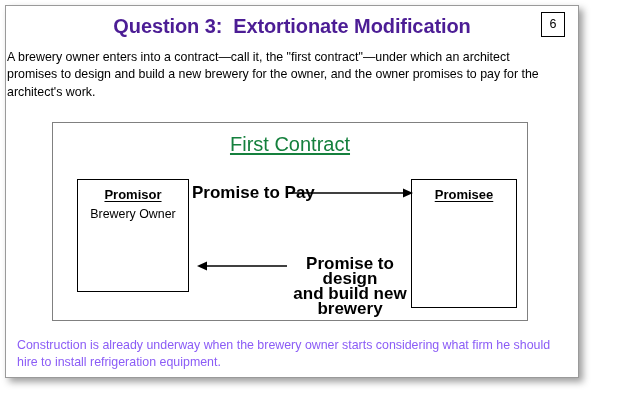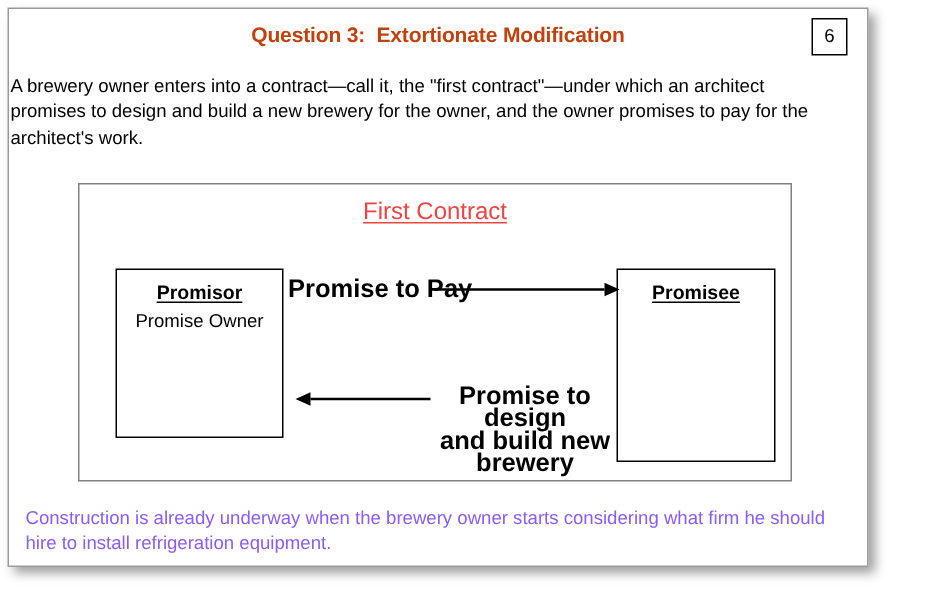--- a/index.html
+++ b/index.html
@@ -33,23 +33,23 @@
     top: 0;
     width: 100%;
     height: 38px;
   }
   #page-title {
     position: absolute;
     left: 0;
     top: 9px;
     width: 100%;
     text-align: center;
-    font-size: 14px;
+    font-size: 20px;
     font-weight: bold;
-    color: #c2410c;
+    color: #4c1d95;
     letter-spacing: -0.1px;
     white-space: pre;
   }
   #page-number-badge {
     position: absolute;
     right: 13px;
     top: 6px;
     width: 24px;
     height: 25px;
     border: 1.6px solid #000000;
@@ -83,22 +83,22 @@
     border: 1px solid #808080;
     background: #ffffff;
     box-sizing: border-box;
   }
   #diagram-title {
     position: absolute;
     left: 0;
     top: 10px;
     width: 100%;
     text-align: center;
-    font-size: 16px;
-    color: #ef4444;
+    font-size: 20px;
+    color: #15803d;
     text-decoration: underline;
     text-underline-offset: 2px;
   }
 
   .party-box {
     position: absolute;
     border: 1.6px solid #000000;
     background: #ffffff;
     box-sizing: border-box;
   }
@@ -190,21 +190,21 @@
   </div>
 
   <div id="intro-paragraph">A brewery owner enters into a contract—call it, the "first contract"—under which an architect promises to design and build a new brewery for the owner, and the owner promises to pay for the architect's work.</div>
 
   <div id="contract-diagram">
 
     <div id="diagram-title">First Contract</div>
 
     <div class="party-box" id="promisor-box">
       <div class="party-role">Promisor</div>
-      <div class="party-name">Promise Owner</div>
+      <div class="party-name">Brewery Owner</div>
     </div>
 
     <div class="party-box" id="promisee-box">
       <div class="party-role">Promisee</div>
     </div>
 
     <div class="arrow-label" id="promise-to-pay-label">Promise to Pay</div>
 
     <svg class="arrow-svg" id="arrow-pay" viewBox="0 0 124 14">
       <line x1="0" y1="7" x2="114" y2="7" stroke="#000000" stroke-width="1.6"></line>

